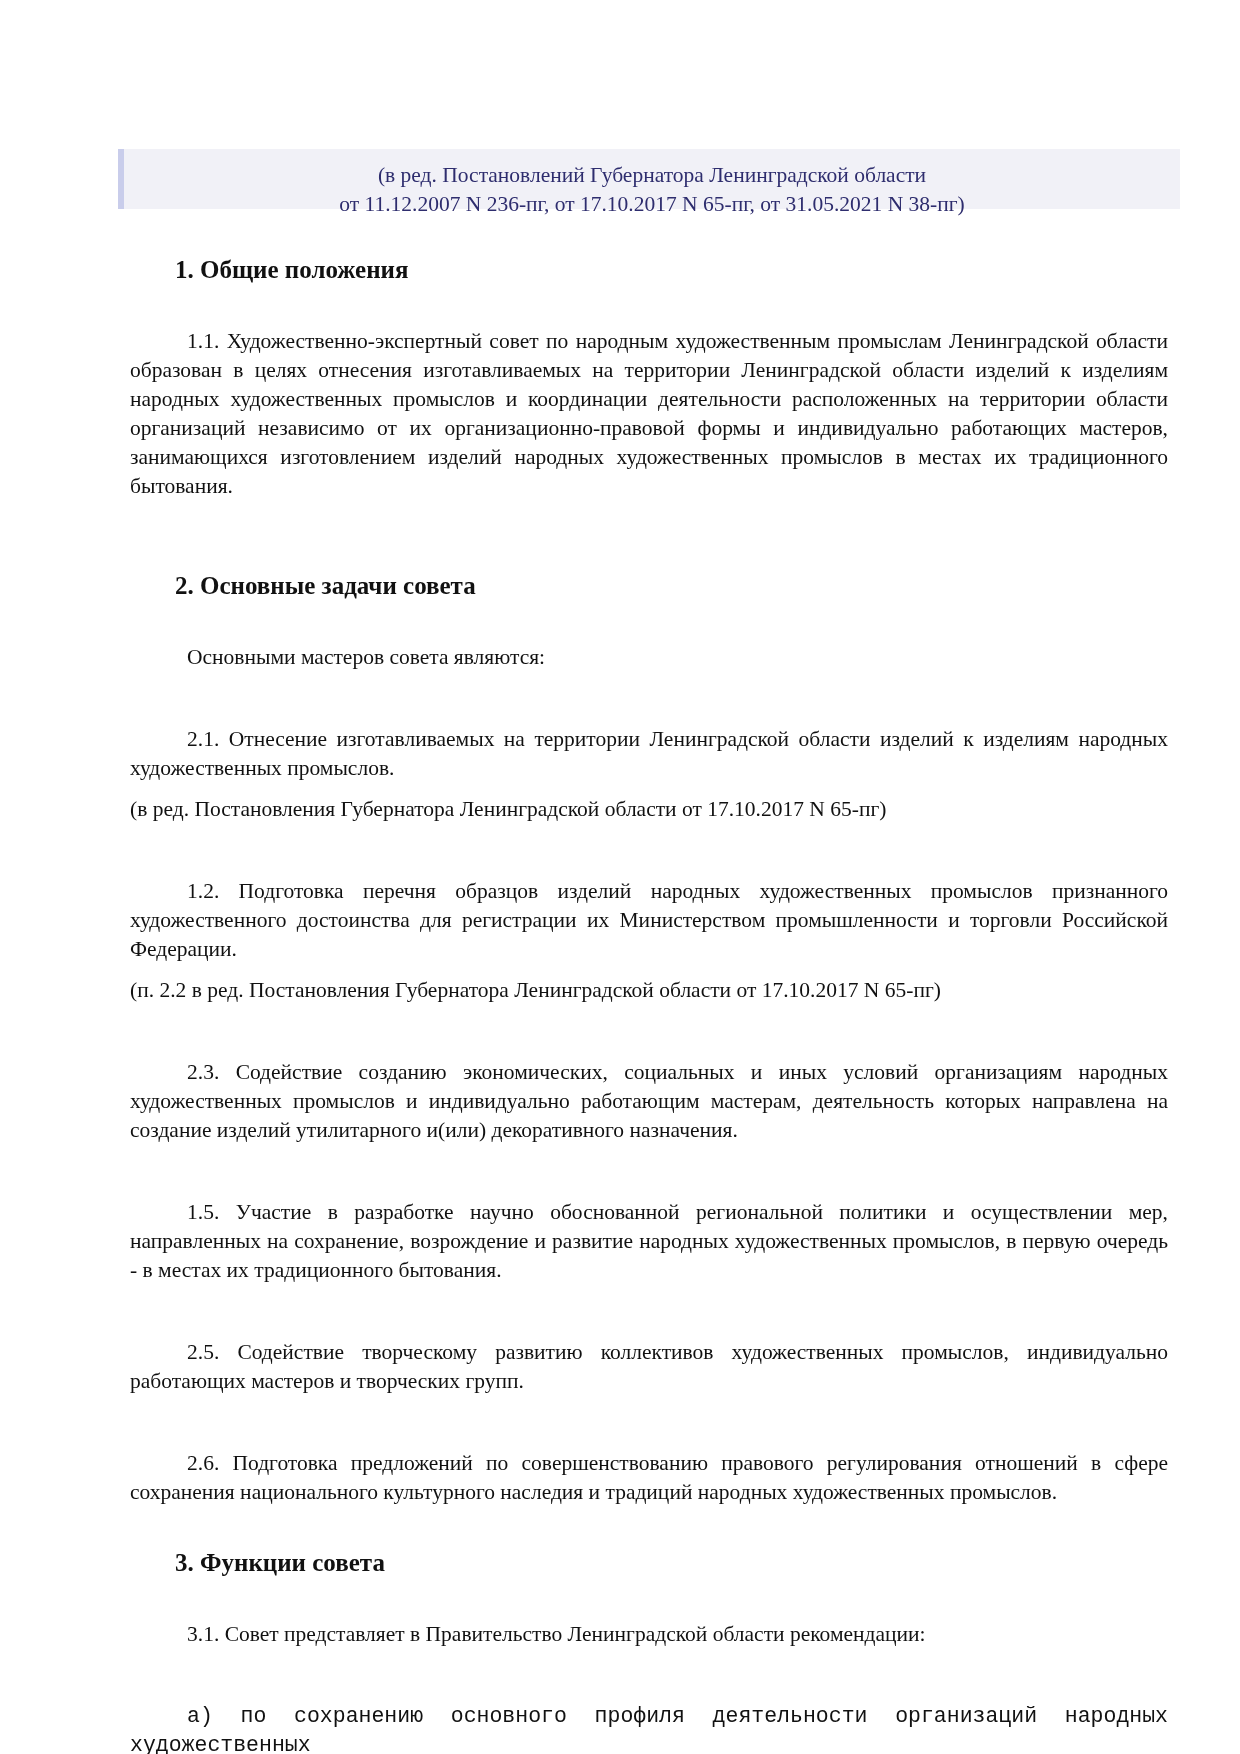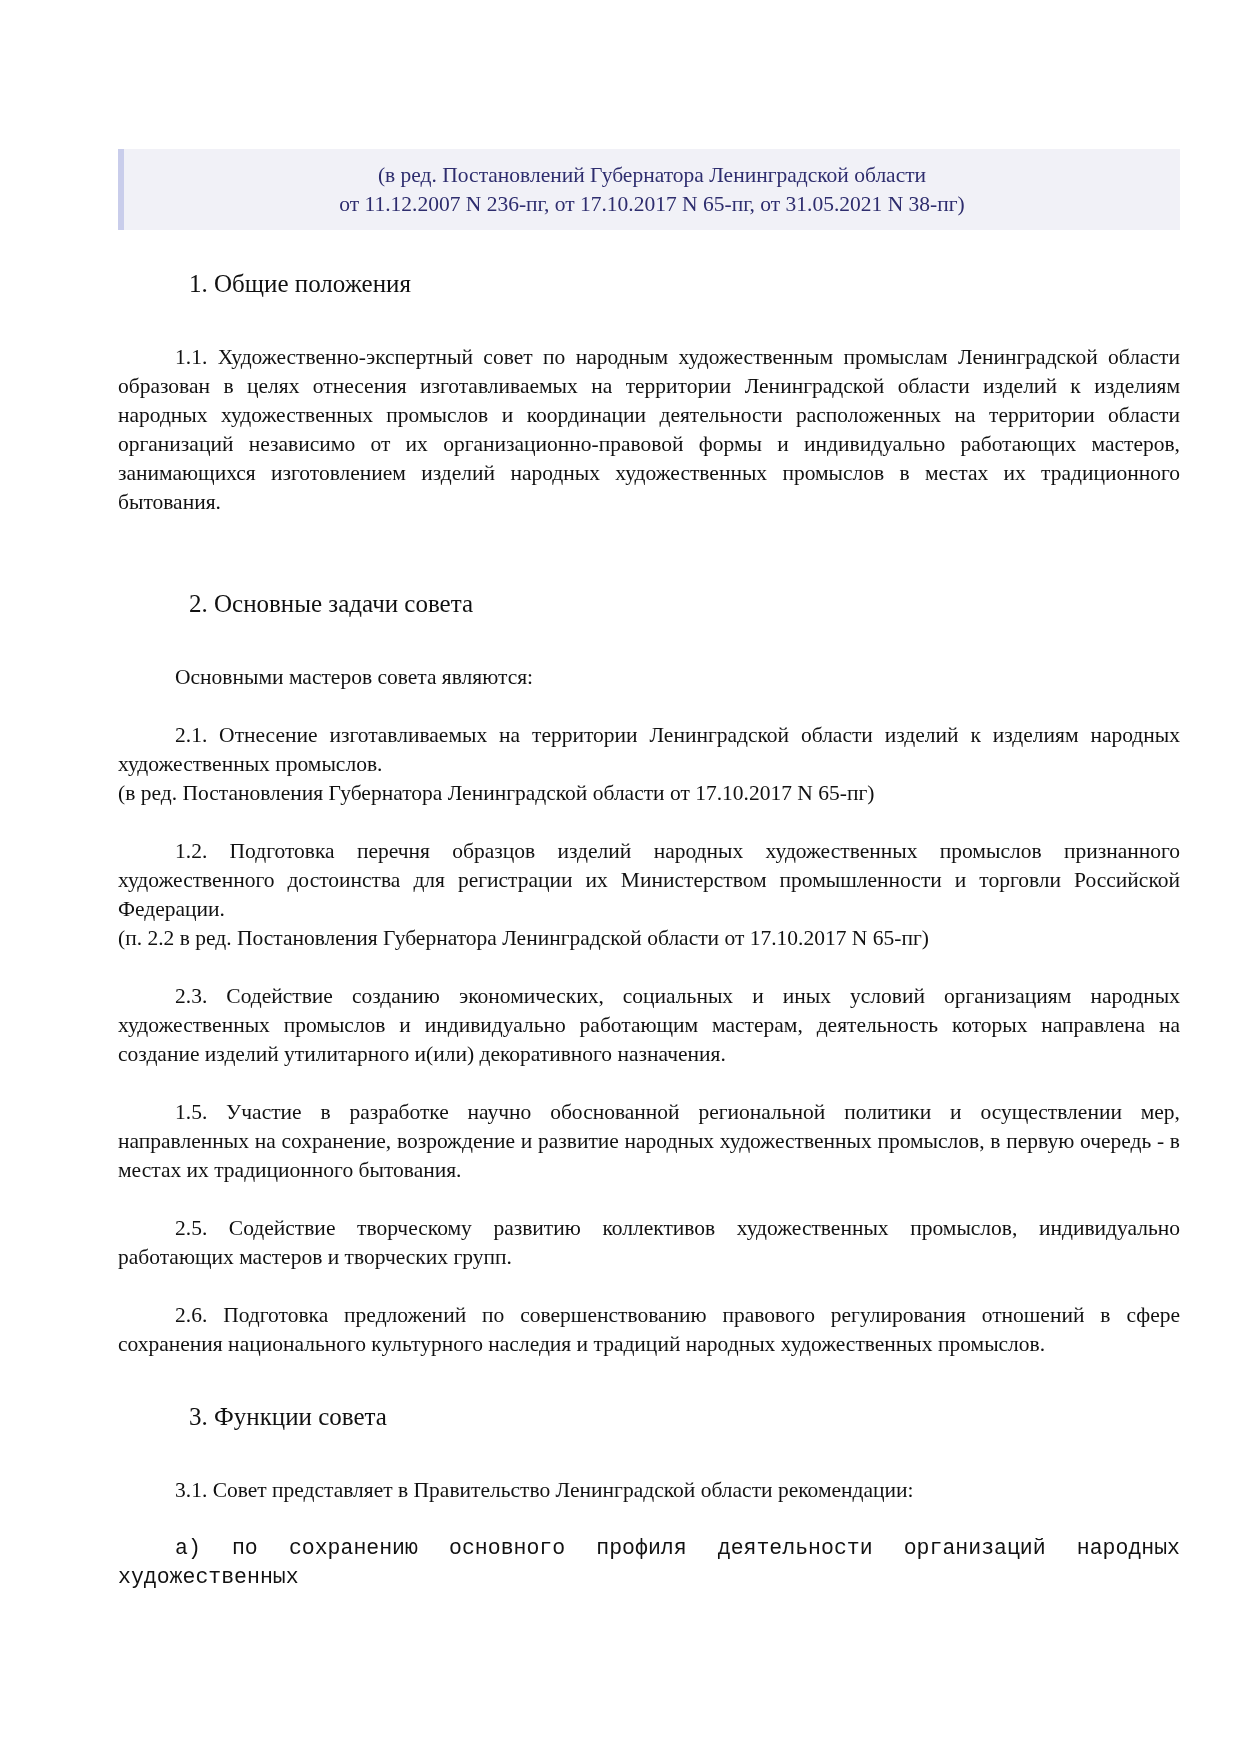--- a/index.html
+++ b/index.html
@@ -13,49 +13,49 @@
       position: relative;
       overflow: hidden;
       font-family: "Liberation Serif", "DejaVu Serif", serif;
       color: #111111;
     }
     .note-box {
       position: absolute;
       left: 118px;
       top: 149px;
       width: 1062px;
-      height: 81px;
+      height: 60px;
       background: #f1f1f7;
       border-left: 6px solid #c9cdeb;
       box-sizing: border-box;
       text-align: center;
       color: #2e2d6e;
       font-size: 21.5px;
       line-height: 29px;
       padding-top: 12px;
     }
     .note-box div { white-space: nowrap; }
     .content {
       position: absolute;
       left: 118px;
       top: 255px;
       width: 1062px;
       font-size: 21.5px;
       line-height: 29px;
     }
     h2 {
       font-family: "Liberation Serif", "DejaVu Serif", serif;
-      font-weight: normal;
+      font-weight: bold;
       font-size: 25px;
       line-height: 30px;
-      margin: 14px;
+      margin: 0;
       padding-left: 57px;
     }
     p {
-      margin: 0;
+      margin: 12px;
       text-align: justify;
       text-indent: 57px;
     }
     p.noindent-note {
       text-indent: 0;
       text-align: left;
     }
     .gap-h { height: 30px; }
     .gap-p { height: 29px; }
   </style>

